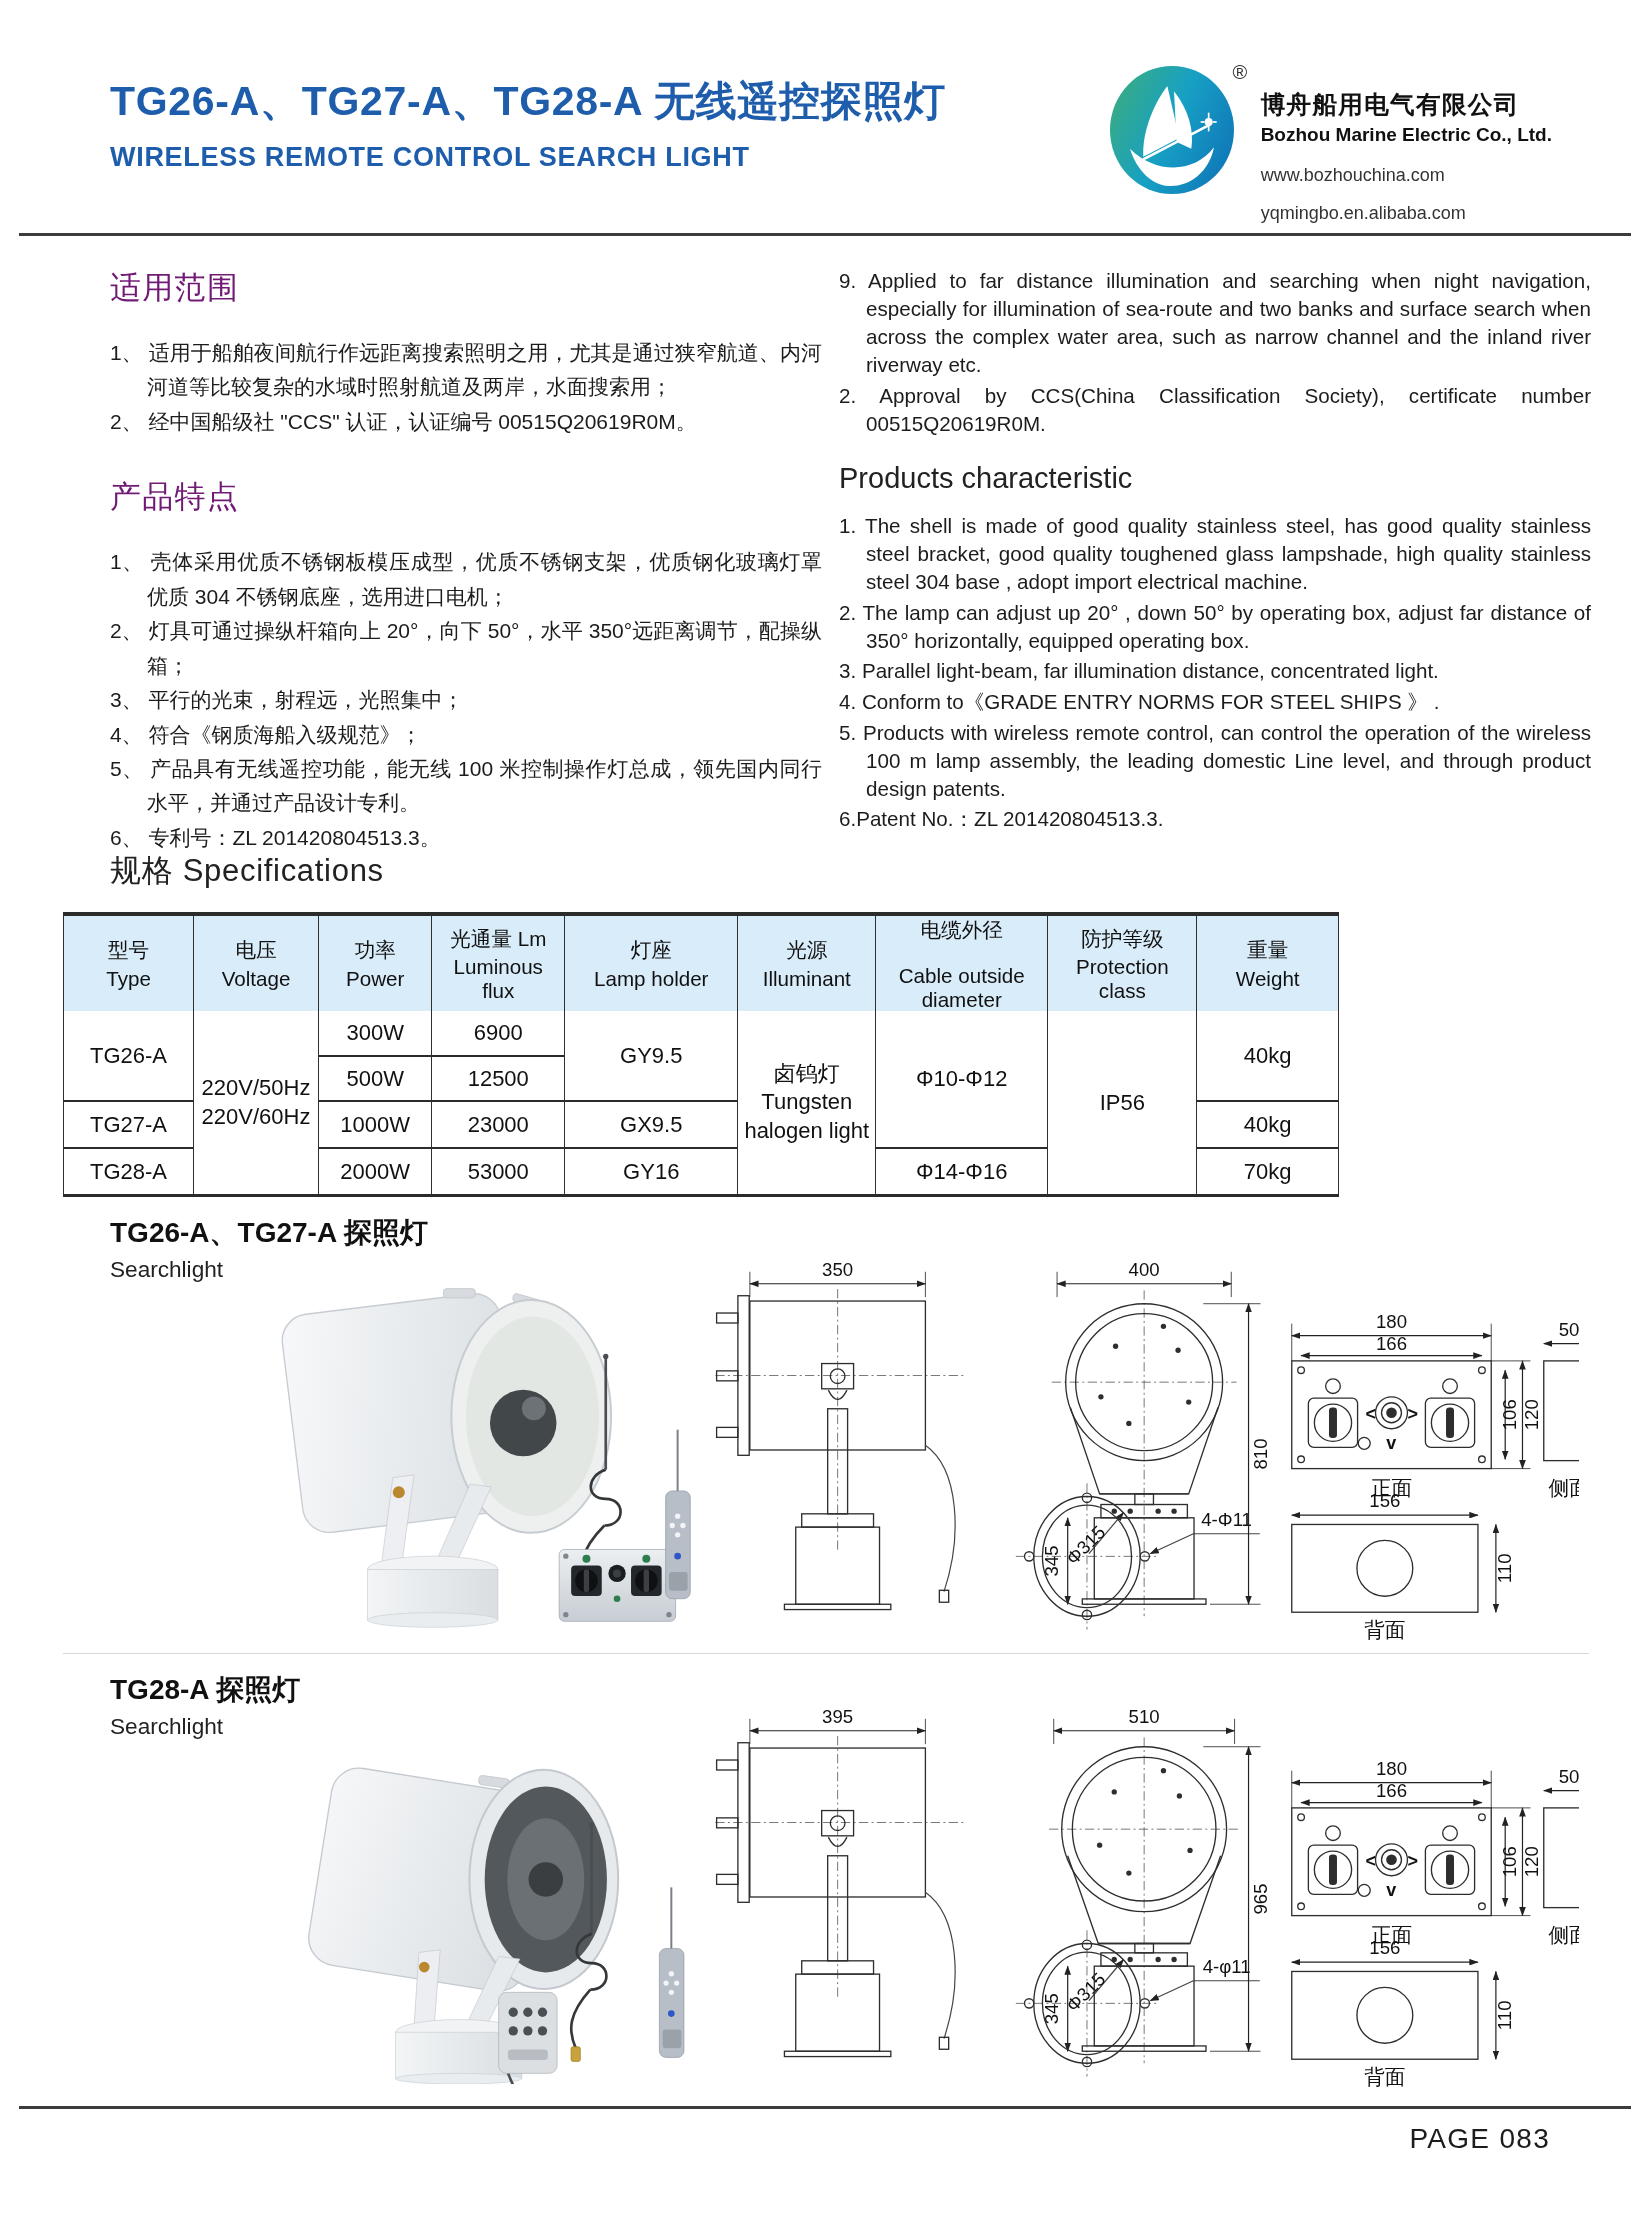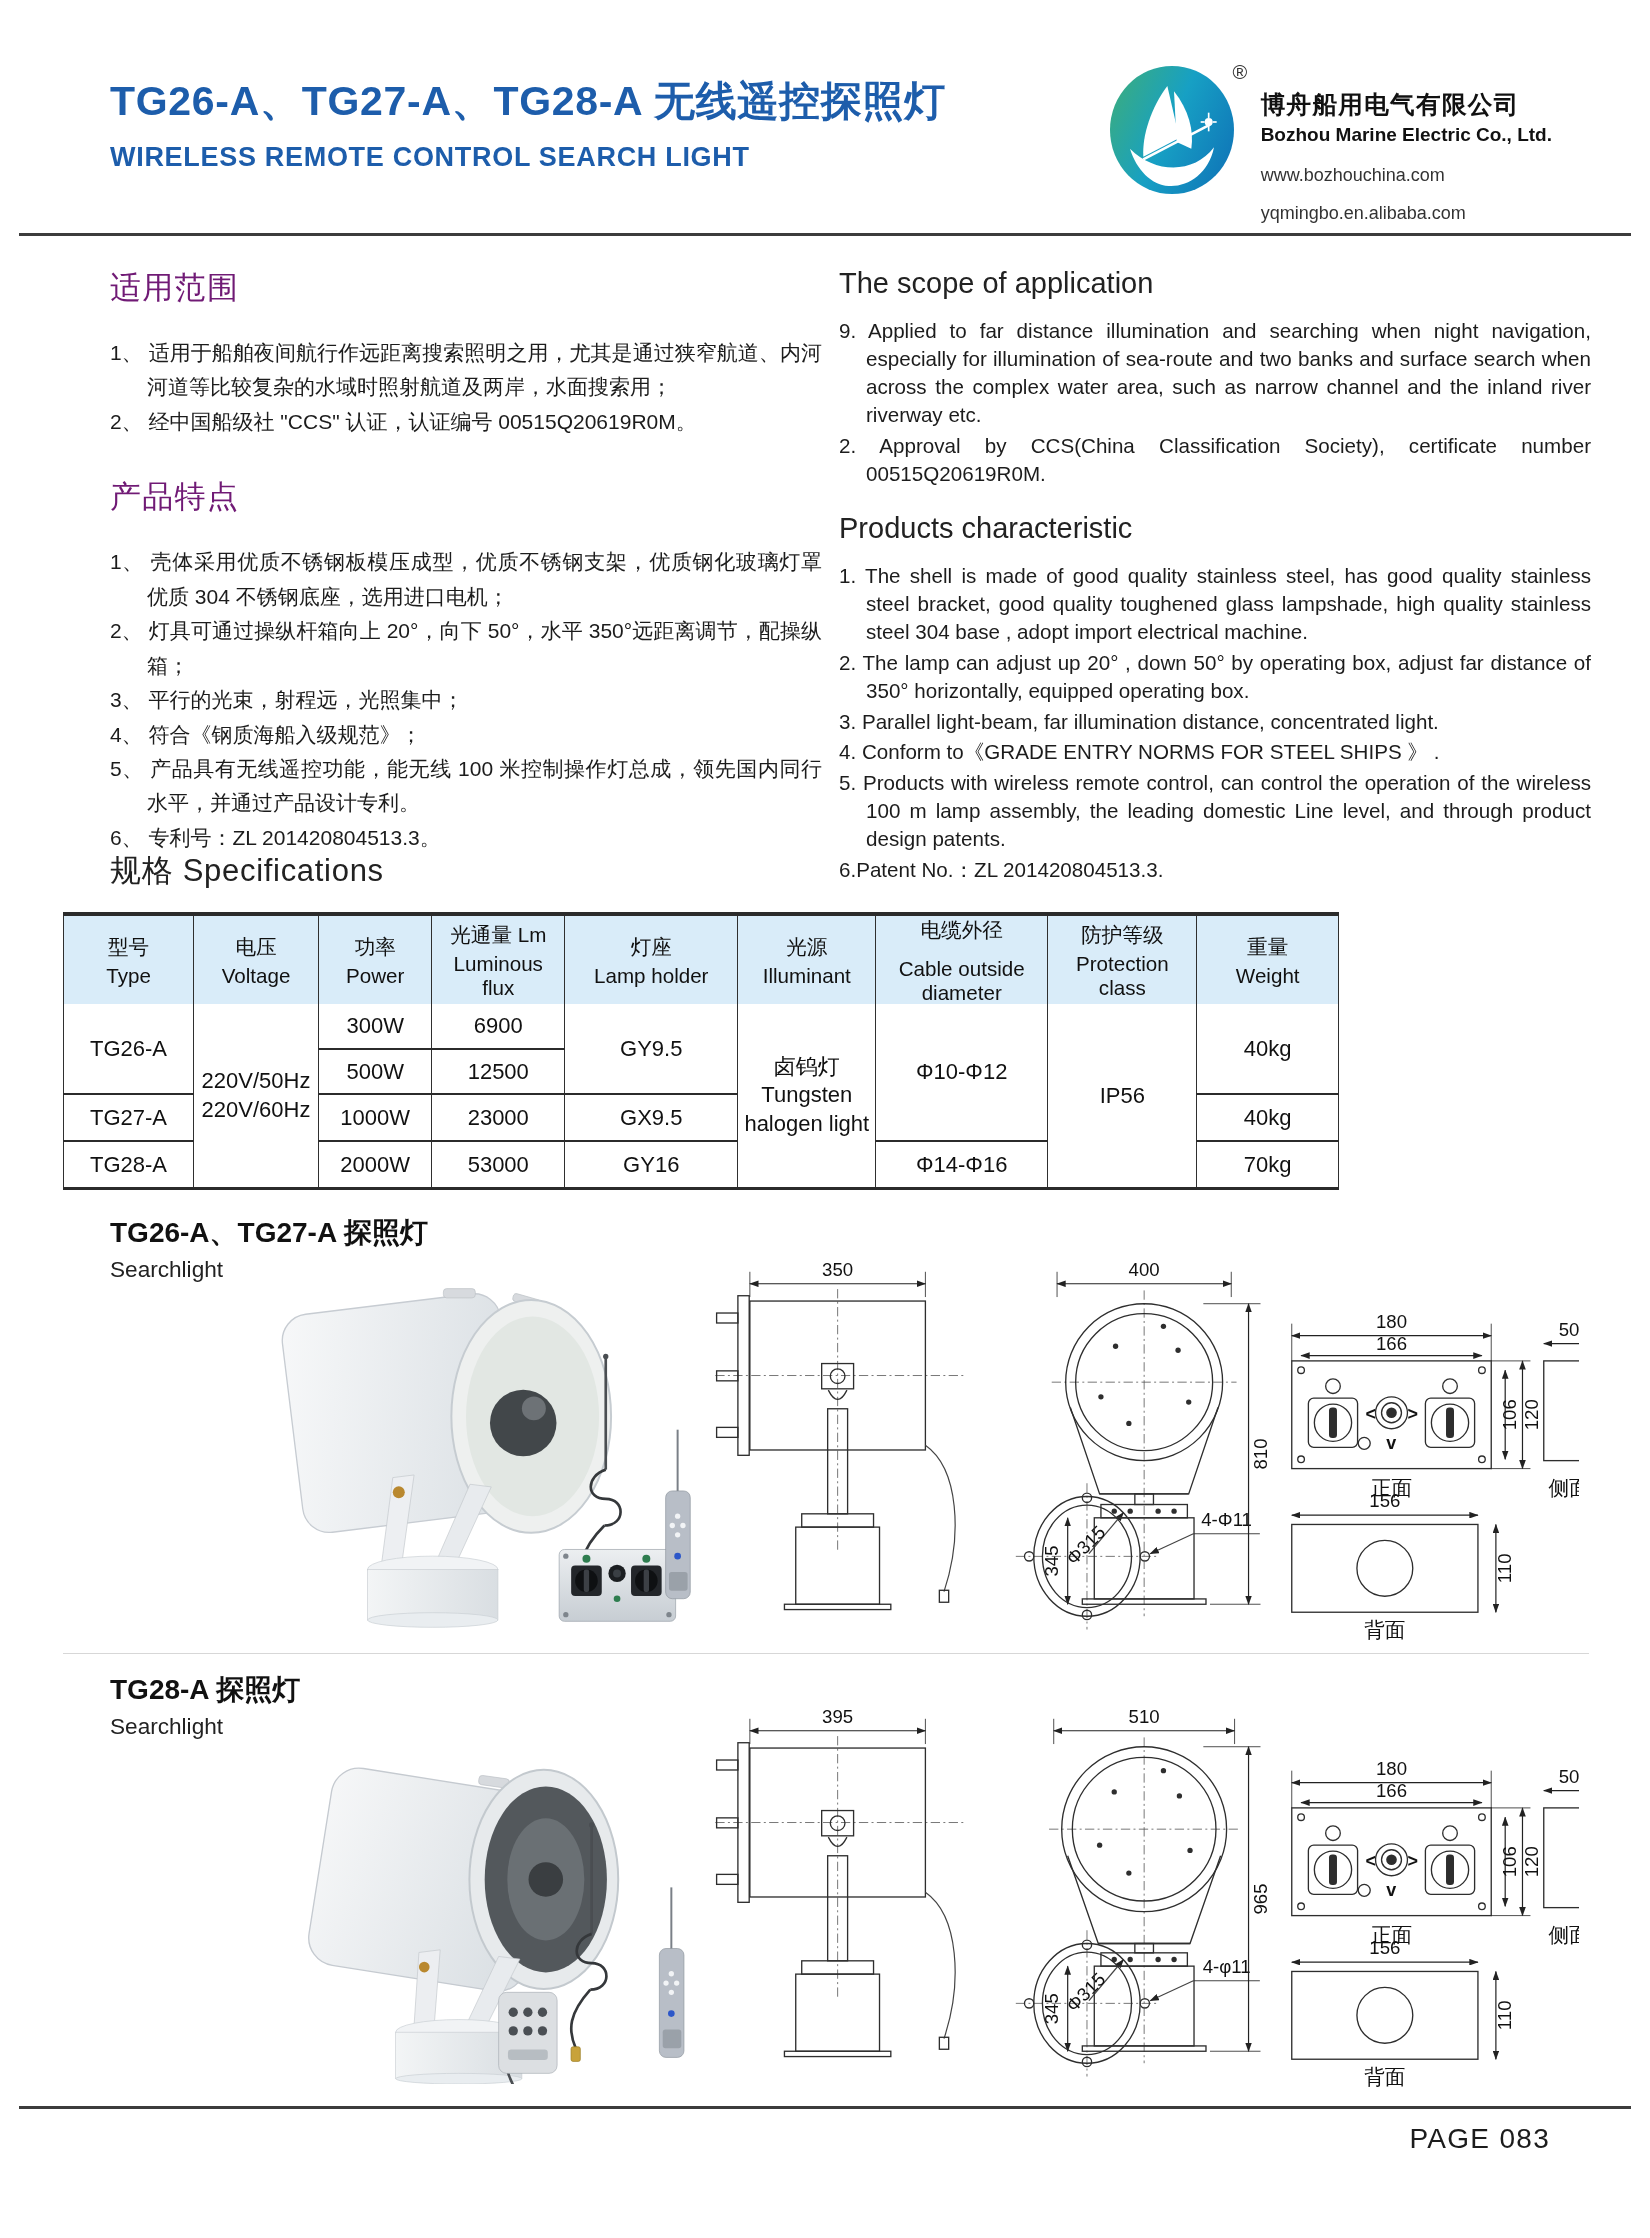--- a/index.html
+++ b/index.html
@@ -119,21 +119,20 @@
     <div class="h-zh gap-zh">产品特点</div>
     <div class="li-zh">1、 壳体采用优质不锈钢板模压成型，优质不锈钢支架，优质钢化玻璃灯罩 优质 304 不锈钢底座，选用进口电机；</div>
     <div class="li-zh">2、 灯具可通过操纵杆箱向上 20°，向下 50°，水平 350°远距离调节，配操纵箱；</div>
     <div class="li-zh">3、 平行的光束，射程远，光照集中；</div>
     <div class="li-zh">4、 符合《钢质海船入级规范》；</div>
     <div class="li-zh">5、 产品具有无线遥控功能，能无线 100 米控制操作灯总成，领先国内同行水平，并通过产品设计专利。</div>
     <div class="li-zh">6、 专利号：ZL 201420804513.3。</div>
   </div>
 
   <div class="col-right">
-    <div class="h-en">The scope of application</div>
     <div class="li-en">9. Applied to far distance illumination and searching when night navigation, especially for illumination of sea-route and two banks and surface search when across the complex water area, such as narrow channel and the inland river riverway etc.</div>
     <div class="li-en">2. Approval by CCS(China Classification Society), certificate number 00515Q20619R0M.</div>
 
     <div class="h-en gap-en">Products characteristic</div>
     <div class="li-en">1. The shell is made of good quality stainless steel, has good quality stainless steel bracket, good quality toughened glass lampshade, high quality stainless steel 304 base , adopt import electrical machine.</div>
     <div class="li-en">2. The lamp can adjust up 20° , down 50° by operating box, adjust far distance of 350° horizontally, equipped operating box.</div>
     <div class="li-en">3. Parallel light-beam, far illumination distance, concentrated light.</div>
     <div class="li-en">4. Conform to《GRADE ENTRY NORMS FOR STEEL SHIPS 》 .</div>
     <div class="li-en">5. Products with wireless remote control, can control the operation of the wireless 100 m lamp assembly, the leading domestic Line level, and through product design patents.</div>
     <div class="li-en">6.Patent No.：ZL 201420804513.3.</div>
@@ -174,21 +173,21 @@
         <th>
             <div class="th-zh">灯座</div>
             <div class="th-en">Lamp holder</div>
           </th>
         <th>
             <div class="th-zh">光源</div>
             <div class="th-en">Illuminant</div>
           </th>
         <th>
             <div class="th-zh">电缆外径</div>
-            <div class="th-en" style="max-width:166px;margin:13px auto 0">Cable outside diameter</div>
+            <div class="th-en" style="max-width:166px;margin:20px auto 0">Cable outside diameter</div>
           </th>
         <th>
             <div class="th-zh">防护等级</div>
             <div class="th-en" style="max-width:126px;margin:2.7px auto 0">Protection class</div>
           </th>
         <th>
             <div class="th-zh">重量</div>
             <div class="th-en">Weight</div>
           </th>
       </tr>

